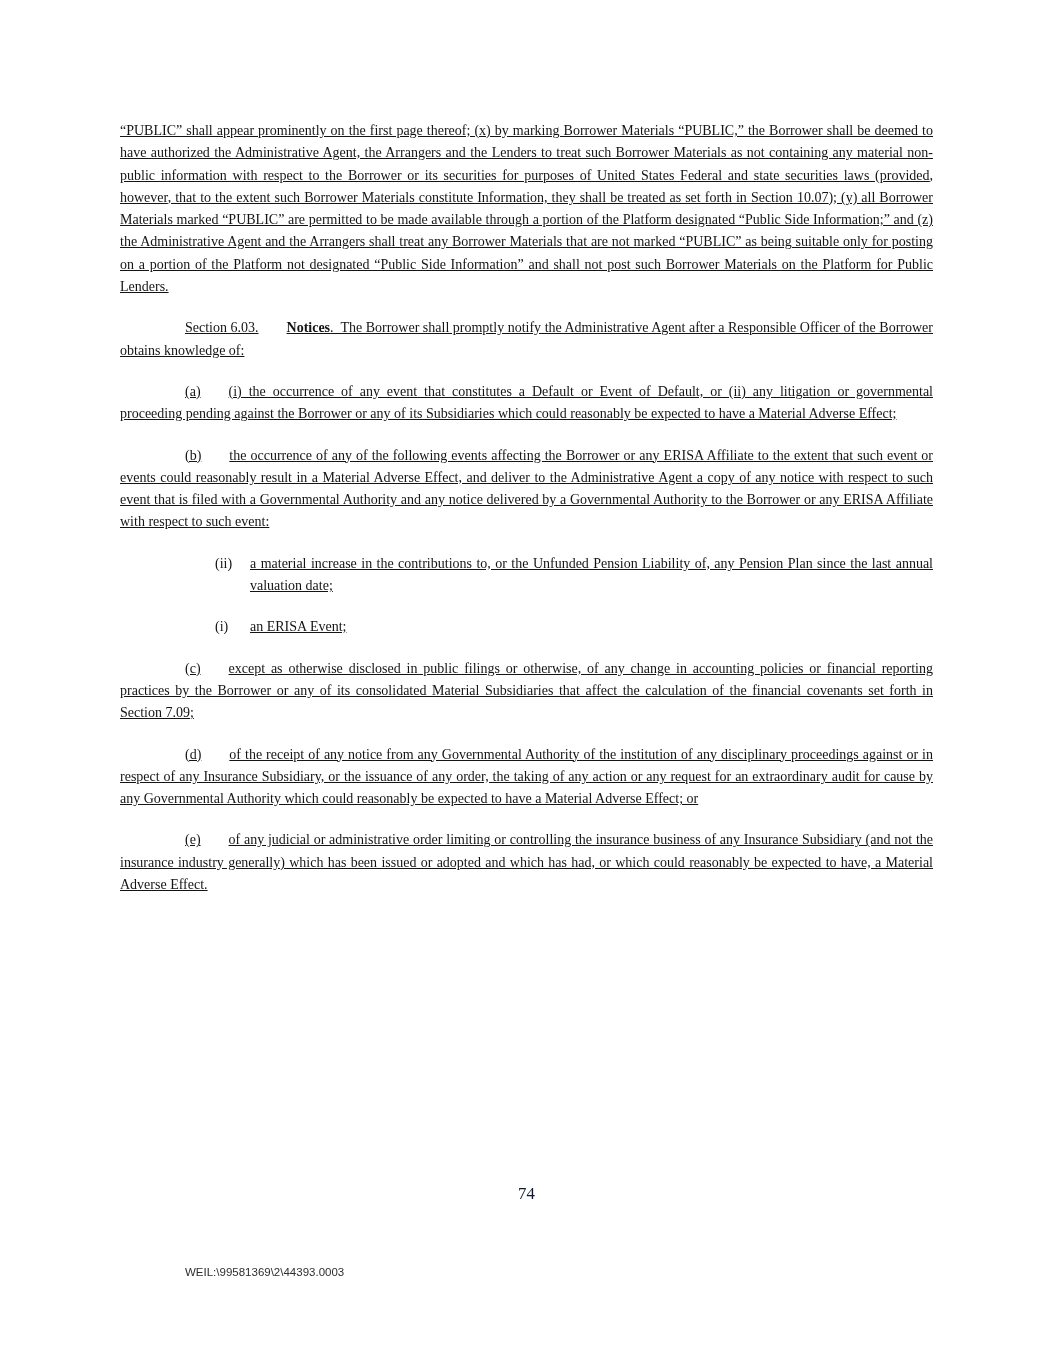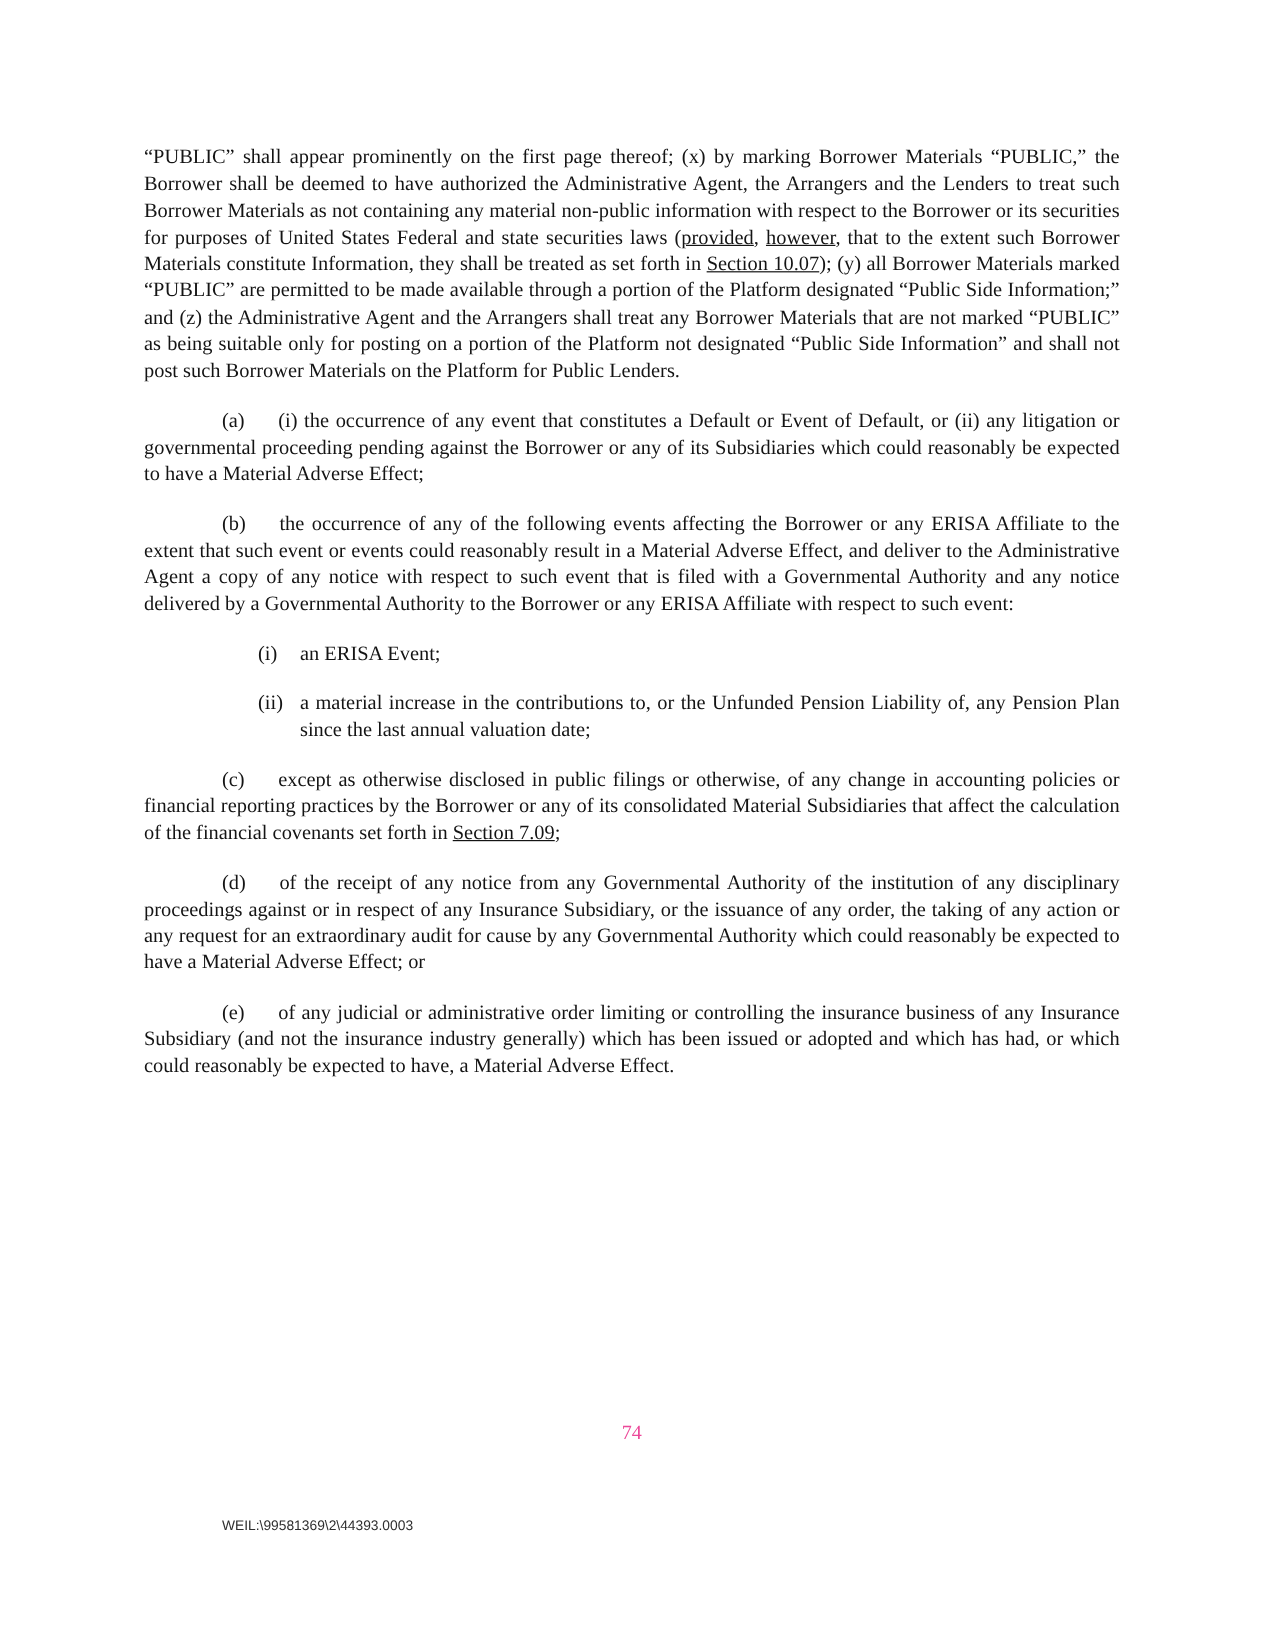--- a/index.html
+++ b/index.html
@@ -20,23 +20,24 @@
     left: 0; top: 0;
     width: 1055px;
     height: 1365px;
     background: #ffffff;
   }
   .doc-body {
     position: absolute;
     left: 120px;
     top: 120px;
     width: 813px;
-    font-size: 17px;
+    font-size: 14px;
     line-height: 22.3px;
     text-align: justify;
+    text-decoration: underline;
   }
   .para { margin: 0 0 19px 0; }
   .para.plain { text-indent: 0; }
   .para.indent { text-indent: 65px; }
   .para.roman {
     margin-left: 95px;
     padding-left: 35px;
     text-indent: -35px;
   }
   .rmarker {
@@ -51,41 +52,42 @@
   .bold { font-weight: bold; }
   .ul { text-decoration: underline; }
   .page-number {
     position: absolute;
     left: 0;
     top: 1183px;
     width: 1053px;
     text-align: center;
     font-size: 16.8px;
     line-height: 22px;
-    color: #ec4899;
+    color: #0f172a;
   }
   .doc-footer {
     position: absolute;
     left: 185px;
     top: 1265px;
     font-family: "Liberation Sans", sans-serif;
     font-size: 11.5px;
     line-height: 14px;
     color: #2e2e2e;
   }
 </style>
 </head>
 <body>
 
 <div class="page">
   <div class="doc-body">
       <div class="para plain"><span>“PUBLIC” shall appear prominently on the first page thereof; (x) by marking Borrower Materials “PUBLIC,” the Borrower shall be deemed to have authorized the Administrative Agent, the Arrangers and the Lenders to treat such Borrower Materials as not containing any material non-public information with respect to the Borrower or its securities for purposes of United States Federal and state securities laws (</span><span class="ul">provided</span><span>, </span><span class="ul">however</span><span>, that to the extent such Borrower Materials constitute Information, they shall be treated as set forth in </span><span class="ul">Section 10.07</span><span>); (y) all Borrower Materials marked “PUBLIC” are permitted to be made available through a portion of the Platform designated “Public Side Information;” and (z) the Administrative Agent and the Arrangers shall treat any Borrower Materials that are not marked “PUBLIC” as being suitable only for posting on a portion of the Platform not designated “Public Side Information” and shall not post such Borrower Materials on the Platform for Public Lenders.</span></div>
+      <div class="para indent"><span>Section 6.03.</span><span class="tab"></span><span class="bold">Notices</span><span>.&nbsp; The Borrower shall promptly notify the Administrative Agent after a Responsible Officer of the Borrower obtains knowledge of:</span></div>
       <div class="para indent"><span>(a)</span><span class="tab"></span><span>(i) the occurrence of any event that constitutes a Default or Event of Default, or (ii) any litigation or governmental proceeding pending against the Borrower or any of its Subsidiaries which could reasonably be expected to have a Material Adverse Effect;</span></div>
       <div class="para indent"><span>(b)</span><span class="tab"></span><span>the occurrence of any of the following events affecting the Borrower or any ERISA Affiliate to the extent that such event or events could reasonably result in a Material Adverse Effect, and deliver to the Administrative Agent a copy of any notice with respect to such event that is filed with a Governmental Authority and any notice delivered by a Governmental Authority to the Borrower or any ERISA Affiliate with respect to such event:</span></div>
+      <div class="para roman"><span class="rmarker">(ii)</span><span>a material increase in the contributions to, or the Unfunded Pension Liability of, any Pension Plan since the last annual valuation date;</span></div>
       <div class="para roman"><span class="rmarker">(i)</span><span>an ERISA Event;</span></div>
-      <div class="para roman"><span class="rmarker">(ii)</span><span>a material increase in the contributions to, or the Unfunded Pension Liability of, any Pension Plan since the last annual valuation date;</span></div>
       <div class="para indent"><span>(c)</span><span class="tab"></span><span>except as otherwise disclosed in public filings or otherwise, of any change in accounting policies or financial reporting practices by the Borrower or any of its consolidated Material Subsidiaries that affect the calculation of the financial covenants set forth in </span><span class="ul">Section 7.09</span><span>;</span></div>
       <div class="para indent"><span>(d)</span><span class="tab"></span><span>of the receipt of any notice from any Governmental Authority of the institution of any disciplinary proceedings against or in respect of any Insurance Subsidiary, or the issuance of any order, the taking of any action or any request for an extraordinary audit for cause by any Governmental Authority which could reasonably be expected to have a Material Adverse Effect; or</span></div>
       <div class="para indent"><span>(e)</span><span class="tab"></span><span>of any judicial or administrative order limiting or controlling the insurance business of any Insurance Subsidiary (and not the insurance industry generally) which has been issued or adopted and which has had, or which could reasonably be expected to have, a Material Adverse Effect.</span></div>
     </div>
   <div class="page-number">74</div>
   <div class="doc-footer">WEIL:\99581369\2\44393.0003</div>
 </div>
 
 </body></html>

